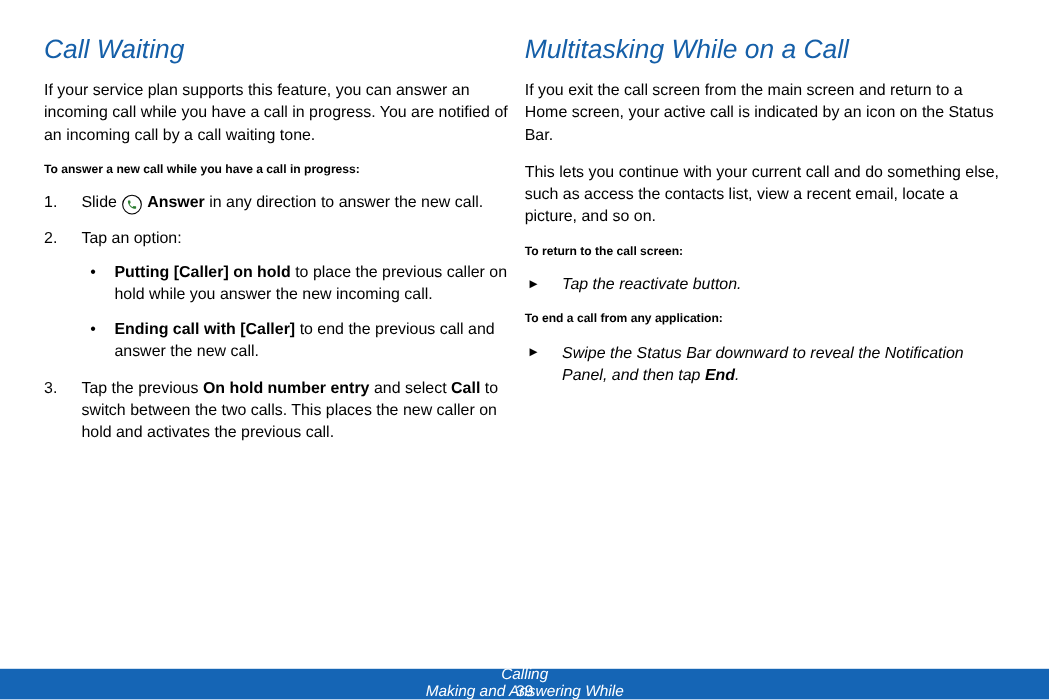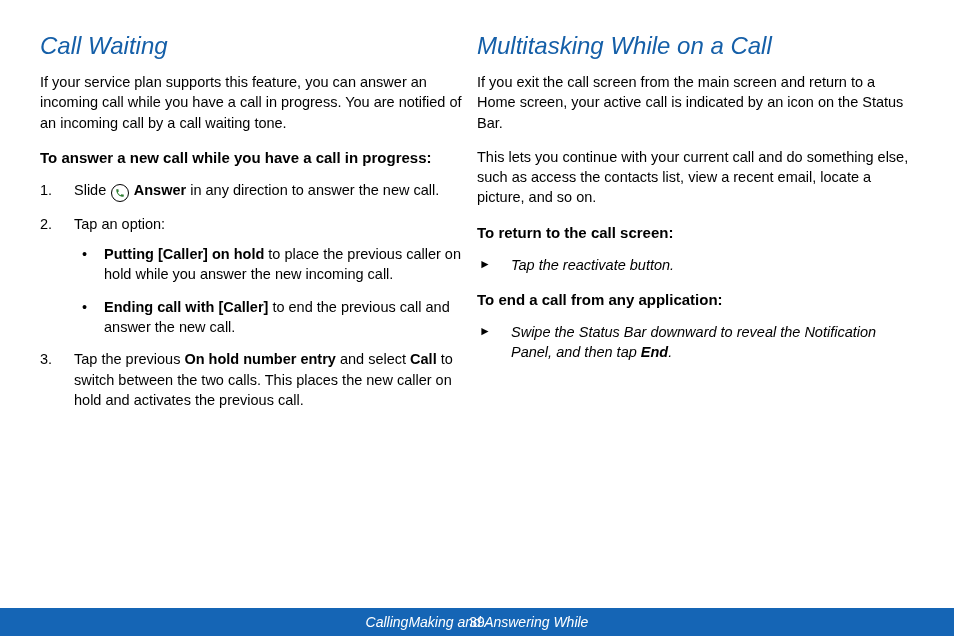--- a/index.html
+++ b/index.html
@@ -27,21 +27,21 @@
     color: #155fa8;
     margin-bottom: 12px;
   }
   .body-text {
     font-size: 14.5px;
     line-height: 1.4;
     margin-bottom: 14px;
   }
   .bold-lead {
     font-weight: 700;
-    font-size: 15px;
+    font-size: 11px;
     line-height: 1.4;
     margin-bottom: 12px;
   }
   ol.num-list {
     list-style: none;
     counter-reset: item;
     font-size: 14.5px;
     line-height: 1.4;
   }
   ol.num-list > li {
@@ -107,24 +107,25 @@
   .footer-bar {
     position: absolute;
     left: 0;
     right: 0;
     bottom: 0;
     height: 28px;
     background: #1565b5;
     color: #fff;
     display: flex;
     align-items: center;
-    justify-content: center;
+    justify-content: flex-end;
     padding: 0 14px;
     font-style: italic;
     font-size: 14px;
+    flex-direction: column;
   }
   .footer-center {
     position: absolute;
     left: 50%;
     transform: translateX(-50%);
     font-style: normal;
   }
 </style>
 </head>
 <body>

